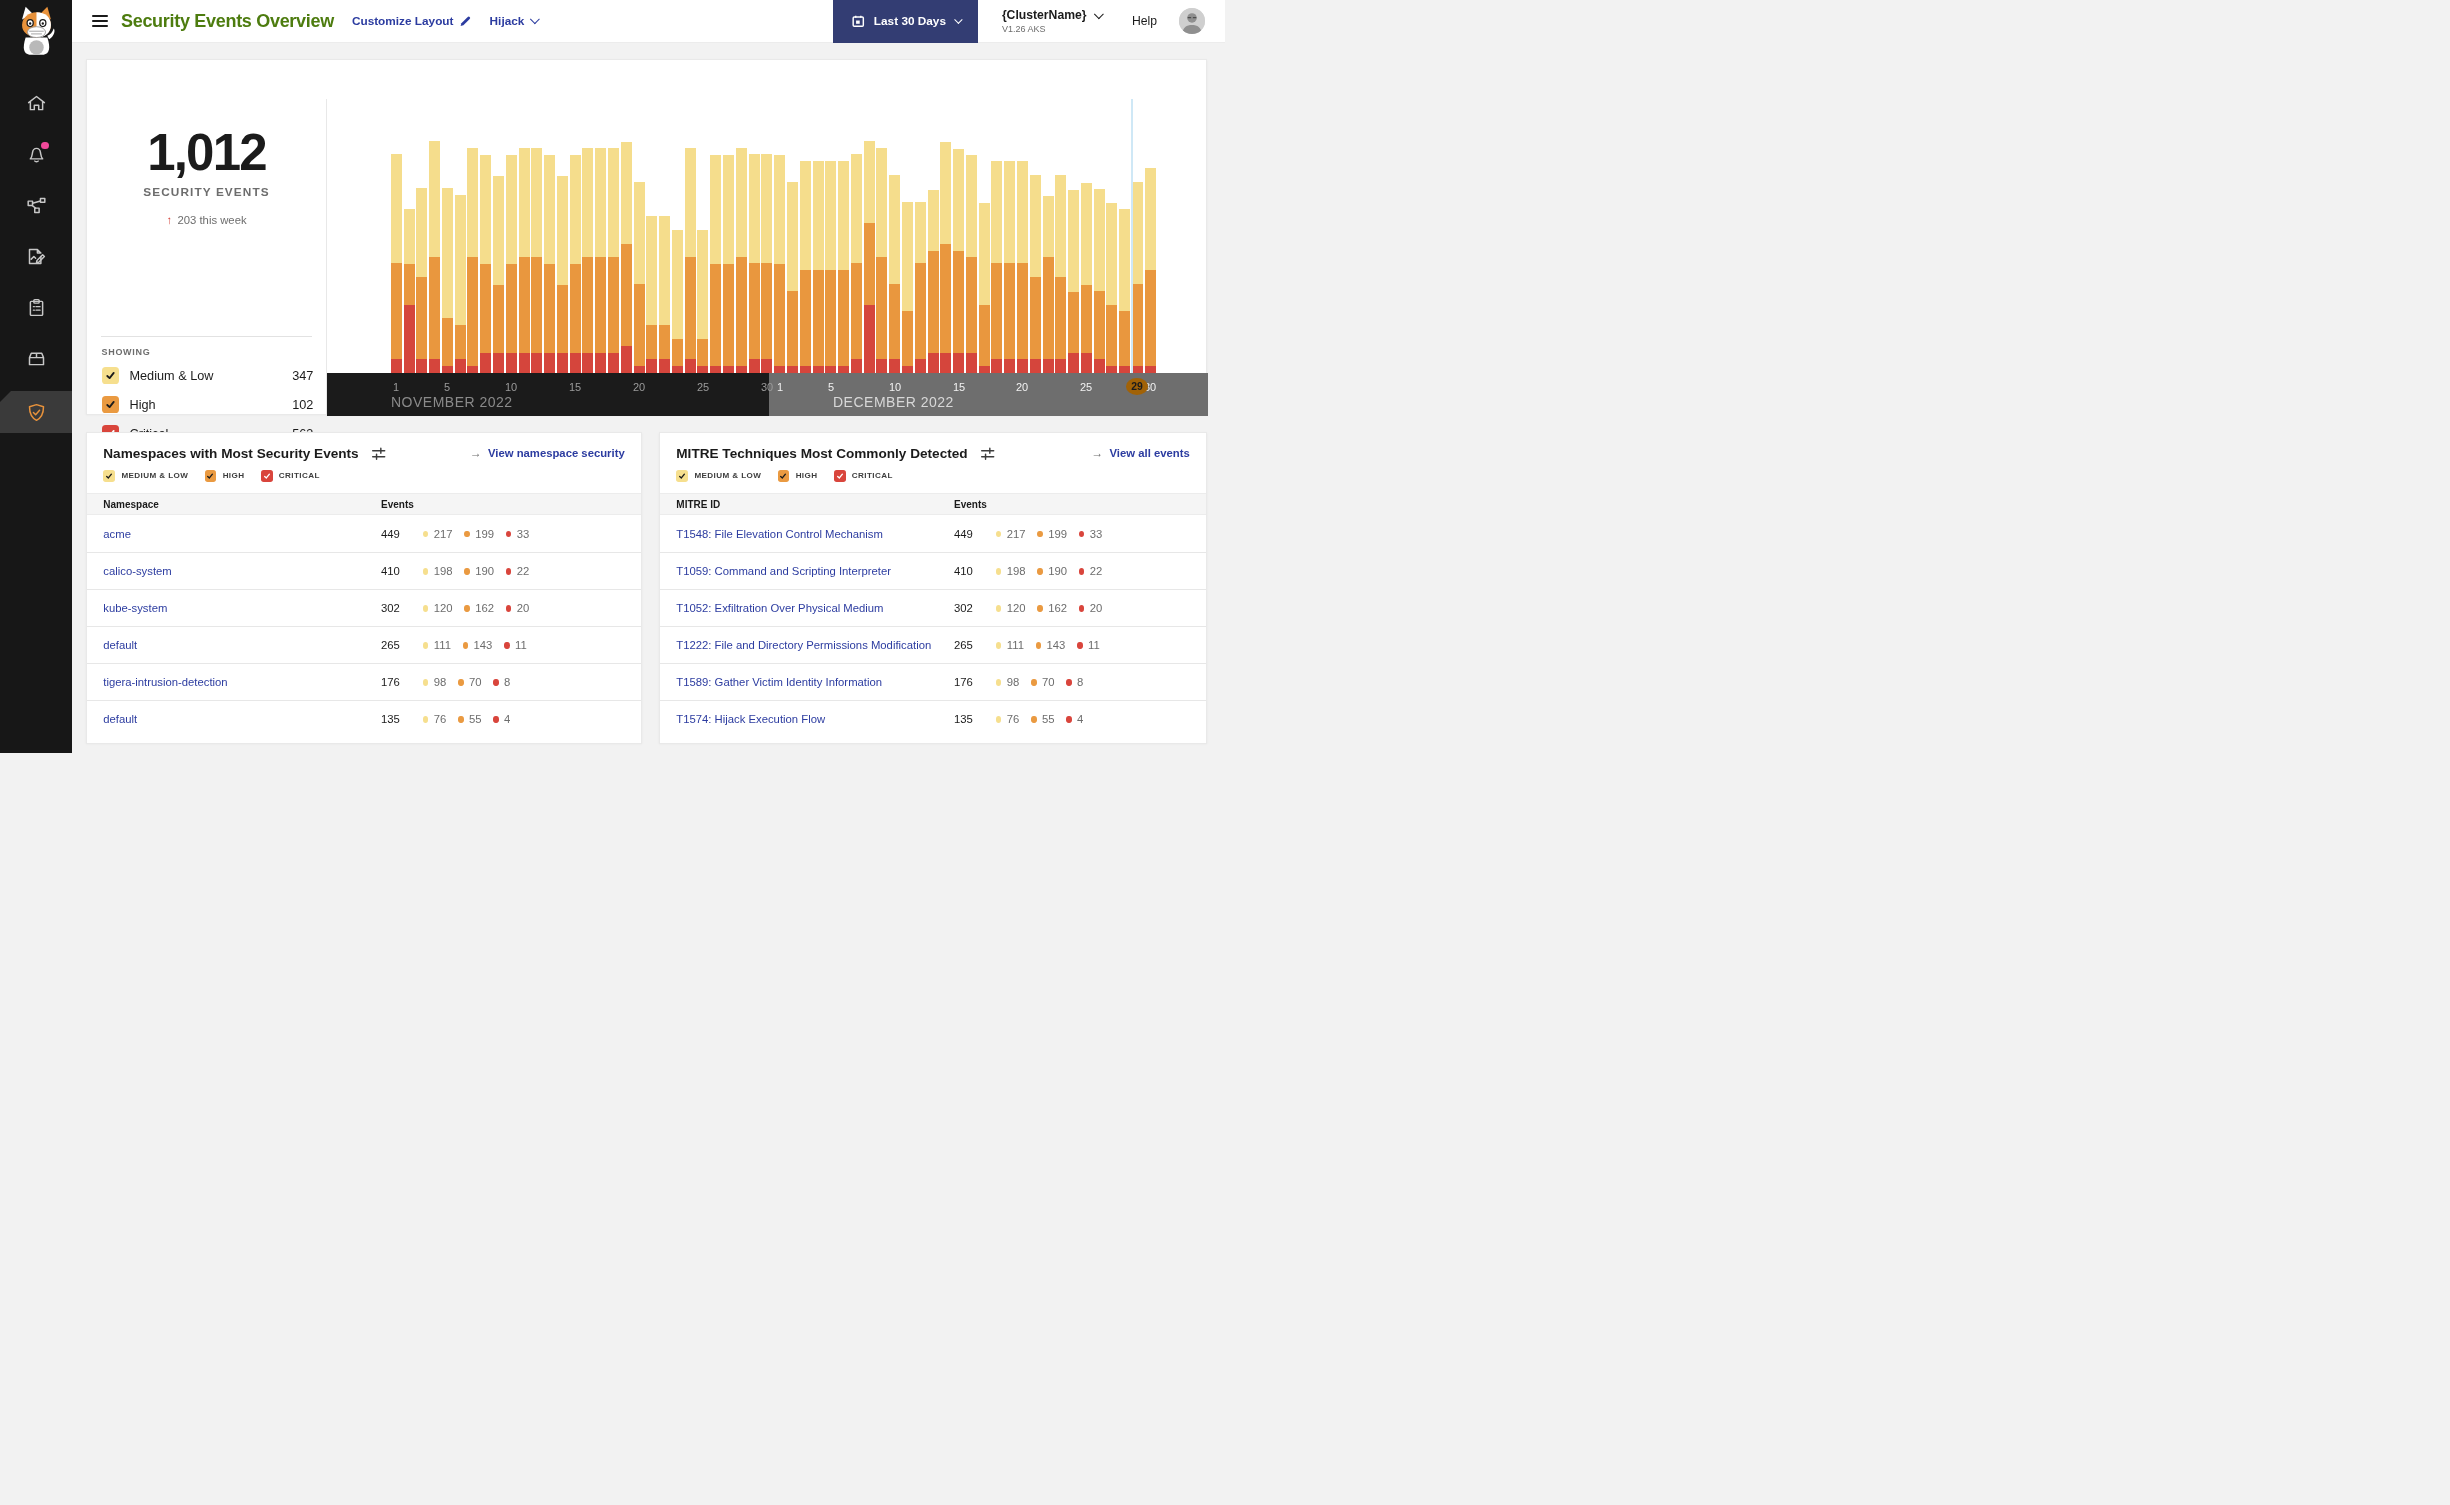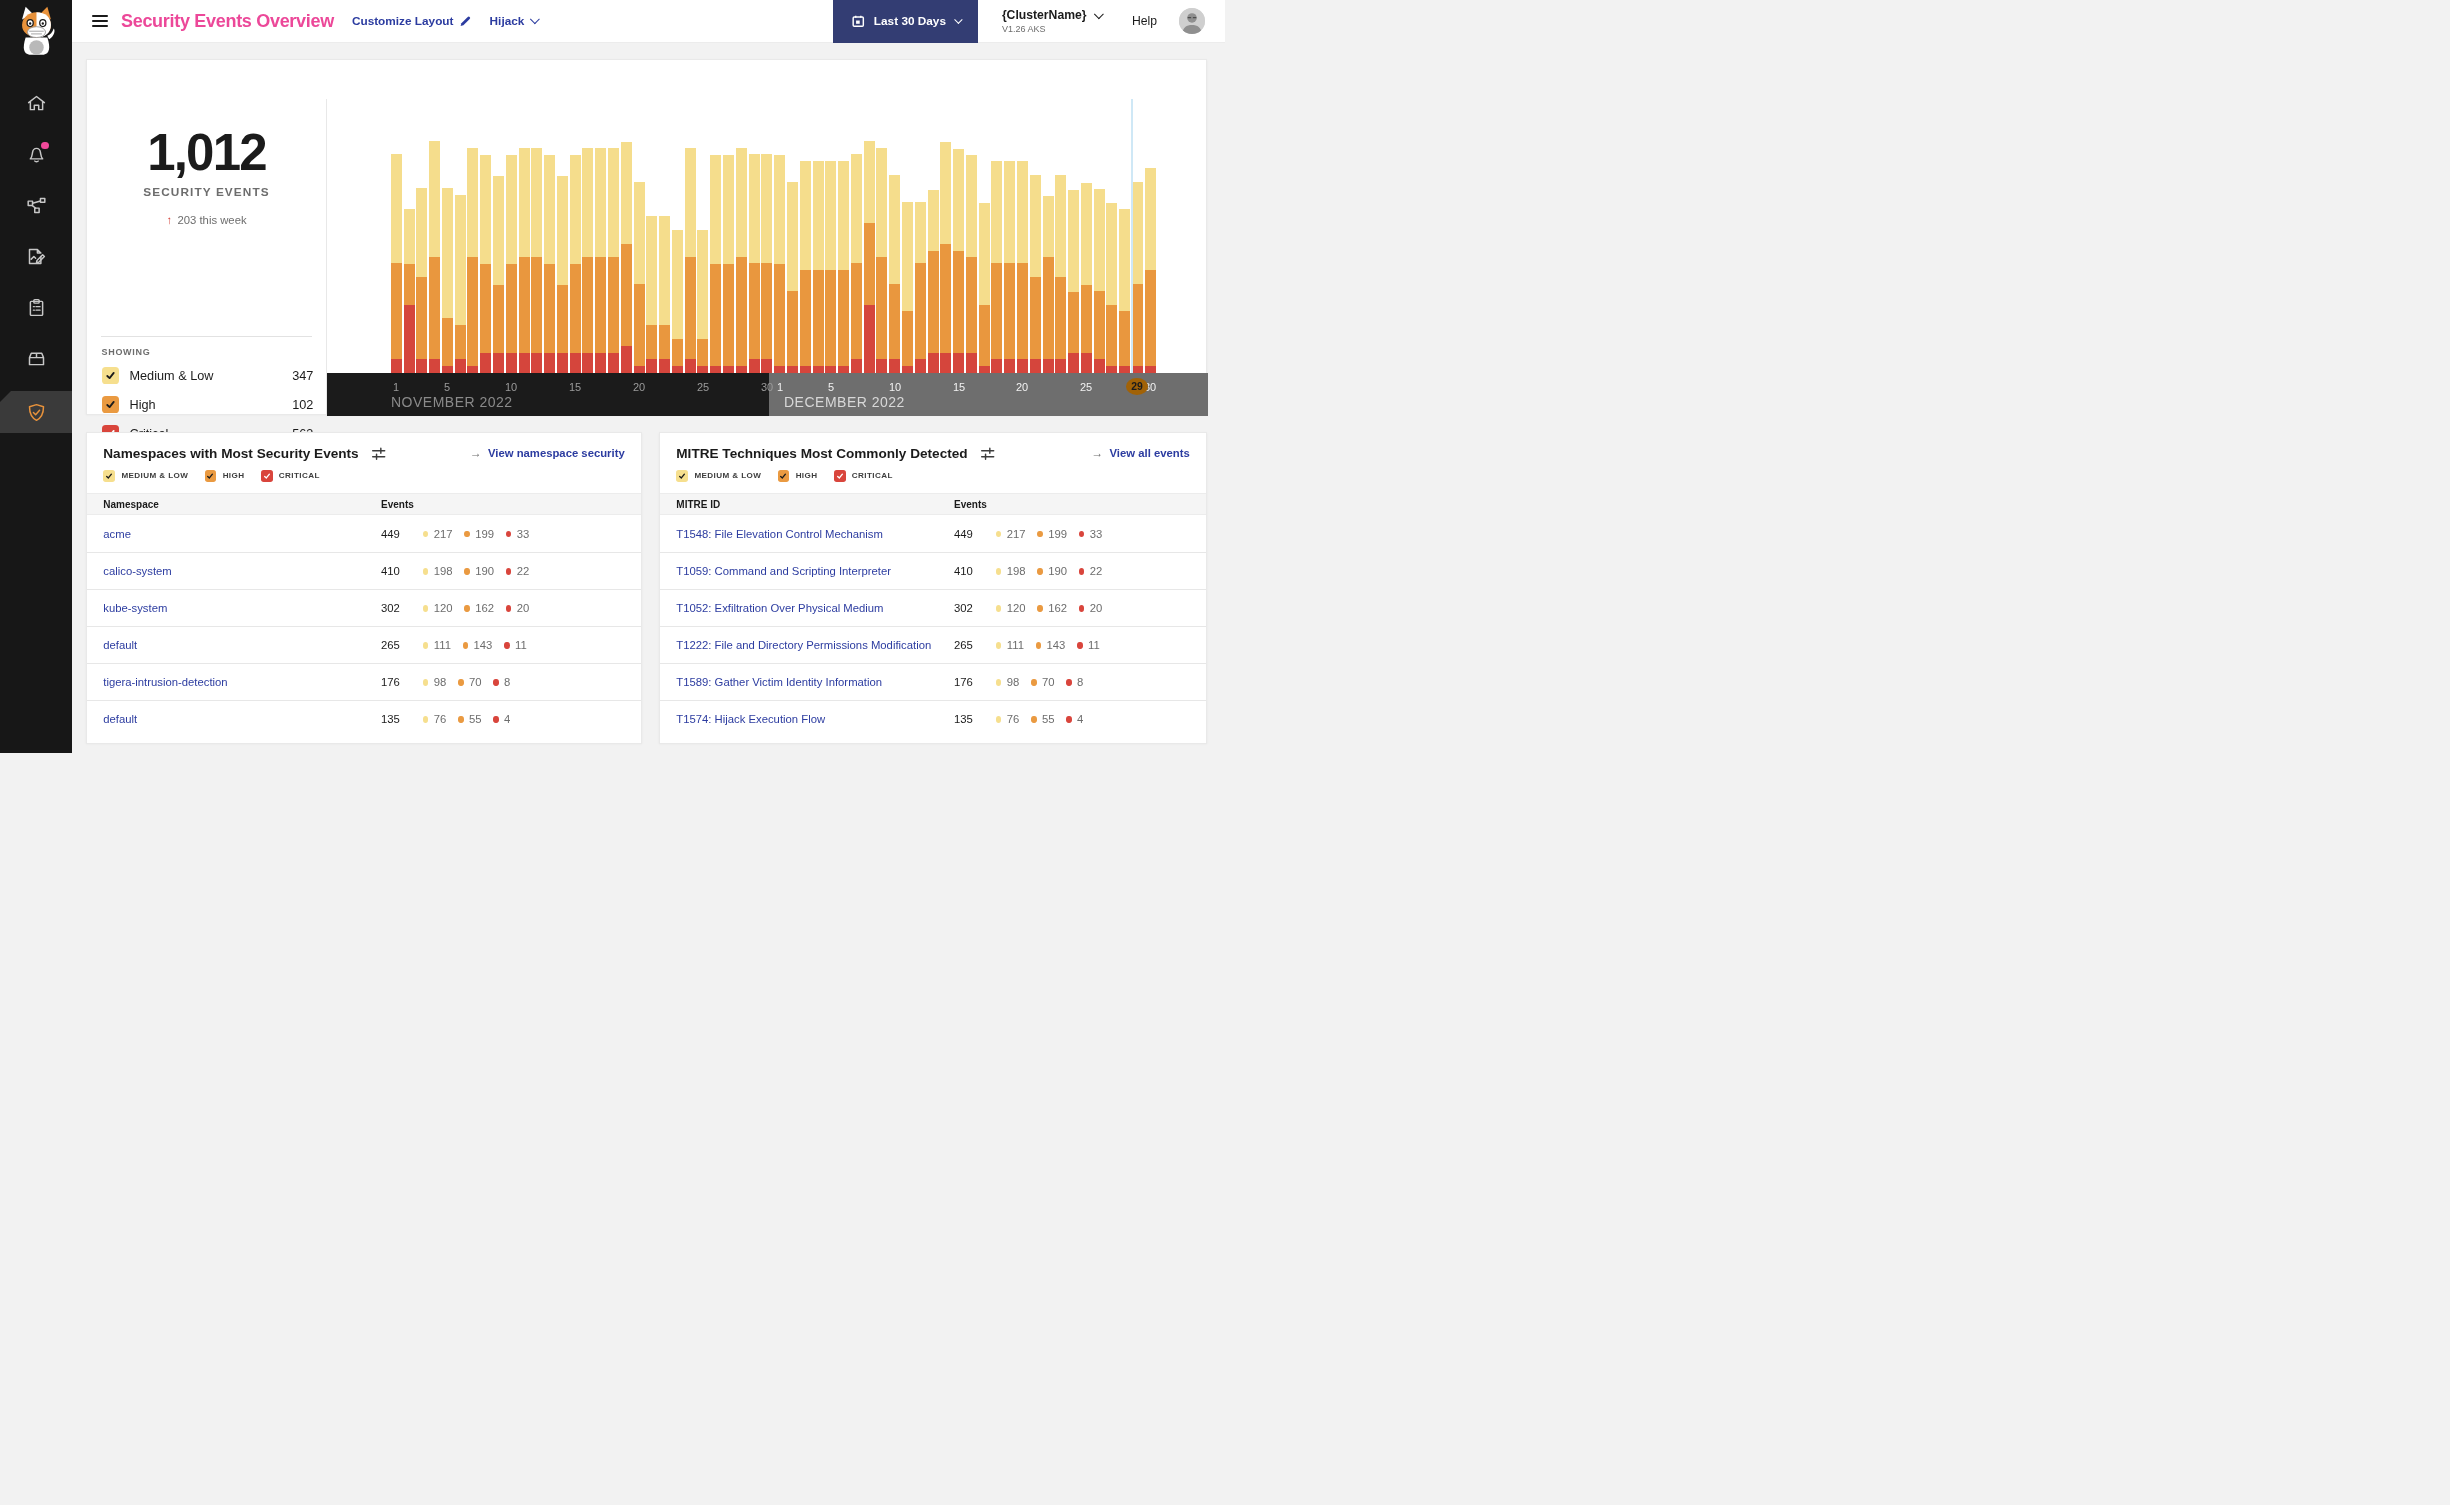--- a/index.html
+++ b/index.html
@@ -13,21 +13,21 @@
   .side-item svg { width:21px; height:21px; stroke:#c7c7c7; fill:none; stroke-width:1.7; stroke-linecap:round; stroke-linejoin:round; }
   .side-item.active { background:#3a3a3a; height:42px; margin-top:7.2px; }
   .side-item.active::before { content:''; position:absolute; left:0; top:0; border-top:11.8px solid #171717; border-right:11.8px solid transparent; }
   .side-item.active svg { stroke:#e8923b; }
   .bell-dot { position:absolute; top:12.7px; right:23.5px; width:7.2px; height:7.2px; border-radius:50%; background:#f1499b; }
 
   
   .header { position:absolute; left:72px; top:0; width:1153px; height:43px; background:#fff; border-bottom:0.9px solid #ececec; display:flex; align-items:center; z-index:4; }
   .hamburger { width:16.3px; height:12.7px; margin-left:20px; display:flex; flex-direction:column; justify-content:space-between; cursor:pointer; }
   .hamburger span { display:block; height:2.4px; background:#1b1b1b; border-radius:0.9px; }
-  .page-title { font-size:18px; font-weight:800; color:#ec4899; margin-left:12.7px; letter-spacing:-0.3px; }
+  .page-title { font-size:18px; font-weight:800; color:#4d7c0f; margin-left:12.7px; letter-spacing:-0.3px; }
   .hlink { font-size:11.8px; font-weight:700; color:#2c3ca0; margin-left:18px; cursor:pointer; display:flex; align-items:center; gap:5.4px; }
   .chev { width:7.2px; height:7.2px; border-right:1.8px solid #2c3ca0; border-bottom:1.8px solid #2c3ca0; transform:rotate(45deg) translateY(-1.8px); display:inline-block; }
   .spacer { flex:1; }
   .date-btn { height:43px; padding:0 18px; background:#333d73; color:#fff; display:flex; align-items:center; gap:8.1px; font-size:11.8px; font-weight:700; cursor:pointer; }
   .date-btn .chev { border-color:#fff; width:6.3px; height:6.3px; }
   .cluster { margin-left:23.5px; cursor:pointer; }
   .cluster-top { display:flex; align-items:center; gap:7.2px; font-size:12.2px; font-weight:700; color:#1b1b1b; }
   .cluster .chev { border-color:#1b1b1b; }
   .cluster-sub { font-size:9px; color:#6d6d6d; margin-top:1.8px; }
   .help { font-size:12.2px; color:#1b1b1b; margin-left:31px; cursor:pointer; }
@@ -561,21 +561,21 @@
       <div class="tick" style="left: 440px; color: rgb(154, 154, 154);">30</div>
       <div class="month" style="left: 64px; color: rgb(138, 138, 138);">NOVEMBER 2022</div>
       <div class="band-sec" style="width: 440px; background: rgb(110, 110, 110);"></div>
       <div class="tick" style="left: 453px; color: rgb(242, 242, 242);">1</div>
       <div class="tick" style="left: 504px; color: rgb(242, 242, 242);">5</div>
       <div class="tick" style="left: 568px; color: rgb(242, 242, 242);">10</div>
       <div class="tick" style="left: 632px; color: rgb(242, 242, 242);">15</div>
       <div class="tick" style="left: 695px; color: rgb(242, 242, 242);">20</div>
       <div class="tick" style="left: 759px; color: rgb(242, 242, 242);">25</div>
       <div class="tick" style="left: 823px; color: rgb(242, 242, 242);">30</div>
-      <div class="month" style="left: 421px; color: rgb(216, 216, 216); padding-left: 36px;">DECEMBER 2022</div>
+      <div class="month" style="left: 470px; color: rgb(216, 216, 216); padding-left: 36px;">DECEMBER 2022</div>
       <div class="today-pill" style="left: 810px;">29</div>
     </div>
 </div>
 
 <div class="card ns-card">
   <div class="panel-head">
     <div class="panel-title">Namespaces with Most Security Events</div>
     <div class="sliders">
       <svg viewBox="0 0 18 18">
           <path d="M2 5.5 H16 M2 12.5 H16"></path>

